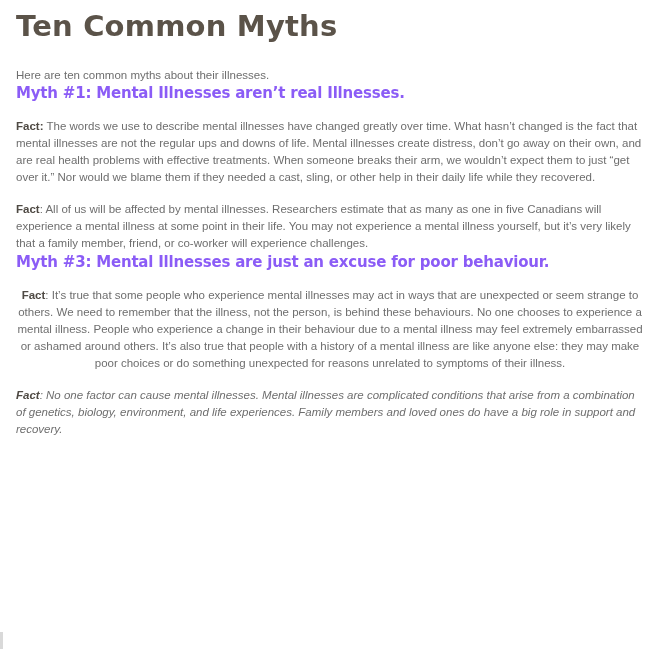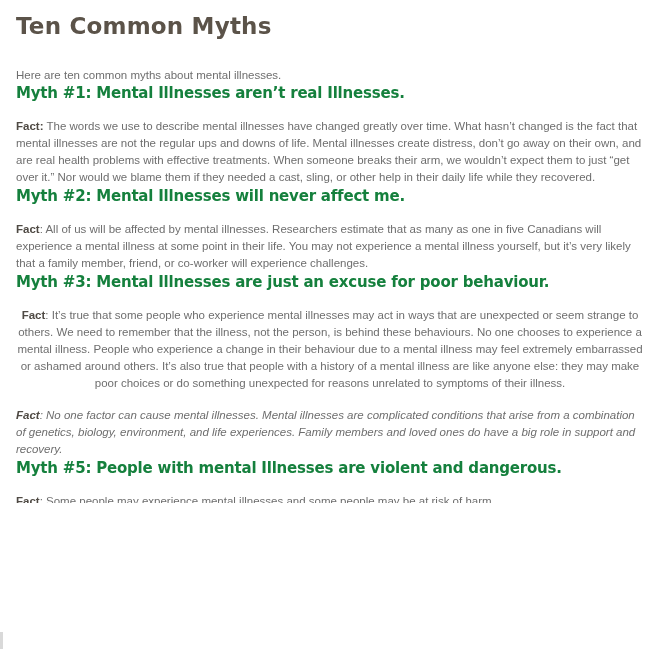--- a/index.html
+++ b/index.html
@@ -4,29 +4,29 @@
   <style>
     html, body { margin: 0; padding: 0; background: #ffffff; }
     body {
       width: 660px; height: 649px; overflow: hidden; position: relative;
       font-family: "Liberation Sans", "DejaVu Sans", sans-serif;
     }
     .page { padding: 10px 16px 0 16px; }
     h1.title {
       margin: 0; padding-top: 2px;
       font-family: "DejaVu Sans", sans-serif;
-      font-size: 23px; font-weight: 600; color: #5b5349;
+      font-size: 29px; font-weight: 600; color: #5b5349;
       letter-spacing: 0.2px; line-height: 28px;
     }
     .intro {
       margin: 27px 0 0 0; font-size: 11.5px; color: #6e6e6e; line-height: 16px;
     }
     h2.myth {
       margin: 0; font-family: "DejaVu Sans", sans-serif;
-      font-size: 15px; font-weight: bold; color: #15803d;
+      font-size: 15px; font-weight: bold; color: #8b5cf6;
       line-height: 20px; letter-spacing: -0.2px;
     }
     .fact {
       margin: 0; font-size: 11.5px; color: #6e6e6e; line-height: 17px;
     }
     .fact .label { font-weight: bold; color: #4f4a44; }
     .m1 { margin-top: 15px; }
     .f1 { margin-top: 15px; }
     .m2 { margin-top: 14px; }
     .f2 { margin-top: 15px; }
@@ -36,39 +36,34 @@
     .f4 { margin-top: 15px; font-style: italic; }
     .m5 { margin-top: 14px; }
     .f5 { margin-top: 15px; height: 10px; overflow: hidden; }
     .edge { position: absolute; left: 0; top: 632px; width: 3px; height: 17px; background: #d9d9d9; }
   </style>
 </head>
 <body>
 
 <div class="page">
   <h1 class="title">Ten Common Myths</h1>
-  <p class="intro">Here are ten common myths about mental illnesses.</p>
+  <p class="intro">Here are ten common myths about their illnesses.</p>
 
   <section>
     <h2 class="myth m1">Myth #1: Mental Illnesses aren’t real Illnesses.</h2>
     <p class="fact f1"><span class="label">Fact:</span><span> The words we use to describe mental illnesses have changed greatly over time. What hasn’t changed is the fact that mental illnesses are not the regular ups and downs of life. Mental illnesses create distress, don’t go away on their own, and are real health problems with effective treatments. When someone breaks their arm, we wouldn’t expect them to just “get over it.” Nor would we blame them if they needed a cast, sling, or other help in their daily life while they recovered.</span></p>
   </section>
 
   <section>
-    <h2 class="myth m2">Myth #2: Mental Illnesses will never affect me.</h2>
     <p class="fact f2"><span class="label">Fact</span><span>: All of us will be affected by mental illnesses. Researchers estimate that as many as one in five Canadians will experience a mental illness at some point in their life. You may not experience a mental illness yourself, but it’s very likely that a family member, friend, or co-worker will experience challenges.</span></p>
   </section>
 
   <section>
     <h2 class="myth m3">Myth #3: Mental Illnesses are just an excuse for poor behaviour.</h2>
     <p class="fact f3"><span class="label">Fact</span><span>: It’s true that some people who experience mental illnesses may act in ways that are unexpected or seem strange to others. We need to remember that the illness, not the person, is behind these behaviours. No one chooses to experience a mental illness. People who experience a change in their behaviour due to a mental illness may feel extremely embarrassed or ashamed around others. It’s also true that people with a history of a mental illness are like anyone else: they may make poor choices or do something unexpected for reasons unrelated to symptoms of their illness.</span></p>
   </section>
 
   <section>
     <p class="fact f4"><span class="label">Fact</span><span>: No one factor can cause mental illnesses. Mental illnesses are complicated conditions that arise from a combination of genetics, biology, environment, and life experiences. Family members and loved ones do have a big role in support and recovery.</span></p>
   </section>
 
-  <section>
-    <h2 class="myth m5">Myth #5: People with mental Illnesses are violent and dangerous.</h2>
-    <p class="fact f5"><span class="label">Fact</span><span>: Some people may experience mental illnesses and some people may be at risk of harm...</span></p>
-  </section>
 </div>
 <div class="edge"></div>
 
 </body></html>

